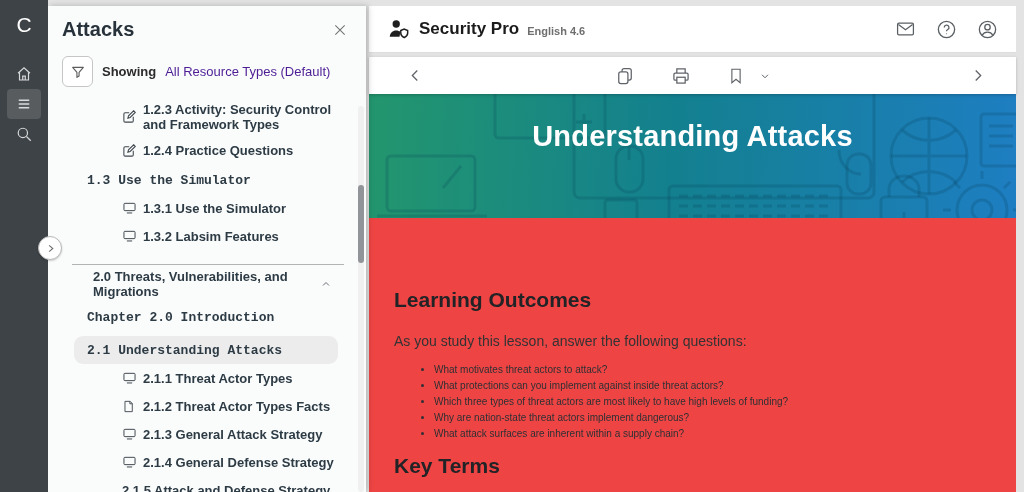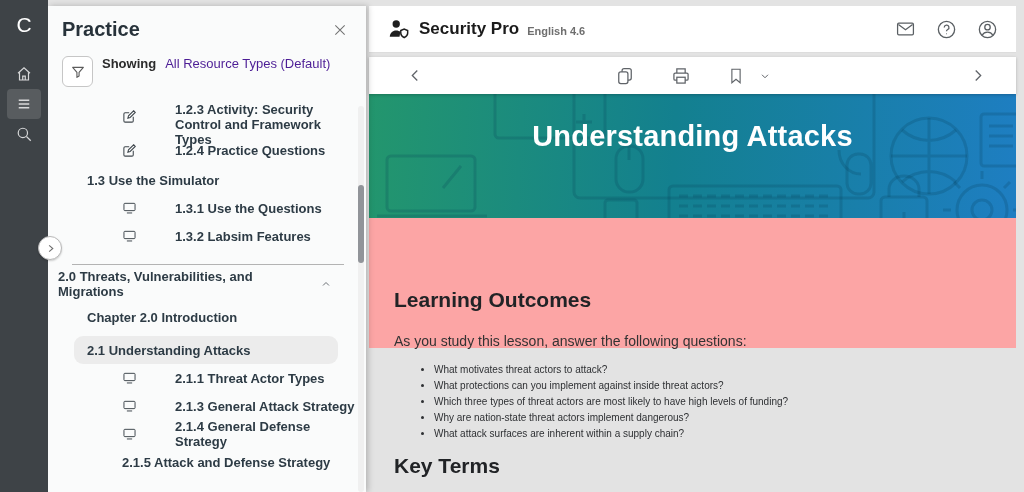--- a/index.html
+++ b/index.html
@@ -19,32 +19,32 @@
   .rail-btn.active { background:#585c5f; }
   .rail-btn svg { stroke:#d7d8d9; }
 
   
   .sidebar { position:absolute; left:48px; top:6px; bottom:0; width:318px;
     background:#fafbfb; z-index:10; box-shadow:2px 0 6px rgba(0,0,0,0.22); }
   .sidebar-header { display:flex; align-items:center; justify-content:space-between;
     padding:12px 16px 0 14px; }
   .sidebar-title { font-size:20px; font-weight:700; color:#27323a; }
   .close-btn { background:none; border:none; padding:2px; cursor:pointer; line-height:0; }
-  .filter-row { display:flex; margin:15px 0 0 14px; }
+  .filter-row { display:flex; align-items:center; margin:15px 0 0 14px; }
   .filter-btn { width:31px; height:31px; border:1px solid #c6c6c6; border-radius:6px;
     background:#fff; display:flex; align-items:center; justify-content:center; cursor:pointer; }
   .filter-label { margin-left:9px; font-size:13px; font-weight:700; color:#2b2b2b; }
   .filter-value { margin-left:9px; font-size:13px; color:#4c1d95; }
 
   .tree { position:absolute; top:94px; left:0; right:8px; bottom:0; overflow:hidden; }
   .tree-row { height:28px; display:flex; align-items:center; font-size:13px;
-    font-weight:600; color:#2d3b45; cursor:pointer; margin-top:-1px;gap:32px; }
+    font-weight:600; color:#2d3b45; cursor:pointer; margin-top:-1px; }
   .tree-row + .tree-row { margin-top:0; }
-  .tree-row.level-0 { padding-left:10px; }
-  .tree-row.level-1 { padding-left:39px; }
+  .tree-row.level-0 { padding-left:45px; }
+  .tree-row.level-1 { padding-left:39px;font-family:Liberation Mono, monospace; }
   .tree-row.level-2 { padding-left:74px; }
   .tree-row.module, .tree-row.section, .tree-row.chapter { font-weight:700; }
   .tree-row.section { margin-top:2px; }
   .tree-row.chapter { margin-top:5px; }
   .tree-row.two-line { height:37px; align-items:flex-start; padding-top:3px; }
   .tree-row.two-line .tree-icon { margin-top:7px; }
   .tree-row.two-line .tree-label { width:212px; line-height:15px; }
   .tree-row.selected { background:#ececec; border-radius:9px; margin-right:20px; }
   .tree-row.selected.level-1 { margin-left:26px; padding-left:13px; }
   .tree-icon { width:15px; height:15px; margin-right:6px; flex:0 0 auto; line-height:0; }
@@ -54,21 +54,21 @@
 
   .sb-track { position:absolute; right:2px; top:100px; bottom:0; width:6px; background:#f0f0f0; border-radius:3px; }
   .sb-thumb { position:absolute; right:2px; top:179px; height:78px; width:6px; background:#919499; border-radius:3px; cursor:pointer; }
 
   .collapse-handle { position:absolute; left:38px; top:236px; width:24px; height:24px;
     background:#fff; border:1px solid #b9b9b9; border-radius:50%; z-index:30;
     display:flex; align-items:center; justify-content:center; cursor:pointer;
     box-shadow:0 1px 2px rgba(0,0,0,.2); }
 
   
-  .main { position:absolute; left:369px; right:8px; top:0; height:348px; }
+  .main { position:absolute; left:369px; right:8px; top:0; height:492px; }
 
   .app-header { position:absolute; top:6px; left:0; right:0; height:47px; background:#fff;
     border-bottom:1px solid #ddd; display:flex; align-items:center; padding:0 18px; }
   .brand { display:flex; align-items:center; }
   .brand-icon { line-height:0; margin-right:9px; }
   .brand-title { font-size:17px; font-weight:700; color:#1b1b1b; }
   .brand-sub { font-size:11px; font-weight:600; color:#6e6e6e; margin-left:8px; margin-top:4px; }
   .header-icons { margin-left:auto; display:flex; align-items:center; gap:20px; }
   .hicon { background:none; border:none; padding:0; line-height:0; cursor:pointer; }
   .hicon svg { stroke:#5a5f63; }
@@ -83,21 +83,21 @@
     display:flex; align-items:center; gap:32px; }
   .tb-bookmark-group { display:flex; align-items:center; gap:10px; }
 
   .banner { position:absolute; top:94px; left:0; right:0; height:124px; overflow:hidden; }
   .banner-pattern { position:absolute; inset:0; }
   .banner-section { position:absolute; top:-5px; left:0; width:100%; text-align:center;
     color:#e8f2f4; font-size:15px; font-weight:700; letter-spacing:.3px; }
   .banner-title { position:absolute; top:26px; left:0; width:100%; text-align:center;
     color:#fff; font-size:29px; font-weight:700; letter-spacing:.2px; }
 
-  .content { position:absolute; top:218px; left:0; right:0; bottom:0; background:#fca5a5;
+  .content { position:absolute; top:218px; left:0; right:0; bottom:0; background:#ef4444;
     padding-left:25px; color:#2e3033; }
   .content h1 { margin:0; padding-top:70px; font-size:21px; font-weight:700; color:#212326; }
   .content .intro { margin:21px 0 0 0; font-size:14px; color:#333; }
   .questions { margin:15px 0 0 0; padding-left:40px; }
   .questions li { font-size:10px; margin-bottom:5px; color:#2e3033; }
   .content h2 { margin:15px 0 0 0; font-size:21px; font-weight:700; color:#212326; }
 </style>
 </head>
 <body>
 
@@ -120,21 +120,21 @@
       <svg width="18" height="18" viewBox="0 0 24 24" fill="none" stroke-width="1.6">
         <circle cx="10.5" cy="10.5" r="6.2"></circle>
           <path d="M15.3 15.3L21 21"></path>
       </svg>
     </div>
   </div>
 </div>
 
 <div class="sidebar">
   <div class="sidebar-header">
-    <span class="sidebar-title">Practice</span>
+    <span class="sidebar-title">Attacks</span>
     <button class="close-btn">
       <svg width="16" height="16" viewBox="0 0 24 24" fill="none" stroke="#737373" stroke-width="1.6">
         <path d="M5 5l14 14M19 5L5 19"></path>
       </svg>
     </button>
   </div>
   <div class="filter-row">
     <button class="filter-btn">
       <span style="line-height:0;">
         <svg width="16" height="16" viewBox="0 0 24 24" fill="none" stroke="#5c5c5c" stroke-width="1.7" stroke-linejoin="round">
@@ -161,21 +161,21 @@
         <span class="tree-label">1.2.4 Practice Questions</span>
       </div>
       <div class="tree-row level-1 section">
         <span class="tree-label">1.3 Use the Simulator</span>
       </div>
       <div class="tree-row level-2 item">
         <span class="tree-icon"><svg width="15" height="14" viewBox="0 0 24 24" fill="none" stroke-width="1.7">
             <rect x="2.5" y="4" width="19" height="12.5" rx="1.5"></rect>
             <path d="M7.5 20.5h9"></path>
           </svg></span>
-        <span class="tree-label">1.3.1 Use the Questions</span>
+        <span class="tree-label">1.3.1 Use the Simulator</span>
       </div>
       <div class="tree-row level-2 item">
         <span class="tree-icon"><svg width="15" height="14" viewBox="0 0 24 24" fill="none" stroke-width="1.7">
             <rect x="2.5" y="4" width="19" height="12.5" rx="1.5"></rect>
             <path d="M7.5 20.5h9"></path>
           </svg></span>
         <span class="tree-label">1.3.2 Labsim Features</span>
       </div>
       <div class="tree-divider"></div>
       <div class="tree-row level-0 module">
@@ -189,20 +189,27 @@
       </div>
       <div class="tree-row level-1 chapter selected">
         <span class="tree-label">2.1 Understanding Attacks</span>
       </div>
       <div class="tree-row level-2 item">
         <span class="tree-icon"><svg width="15" height="14" viewBox="0 0 24 24" fill="none" stroke-width="1.7">
             <rect x="2.5" y="4" width="19" height="12.5" rx="1.5"></rect>
             <path d="M7.5 20.5h9"></path>
           </svg></span>
         <span class="tree-label">2.1.1 Threat Actor Types</span>
+      </div>
+      <div class="tree-row level-2 item">
+        <span class="tree-icon"><svg width="13" height="15" viewBox="0 0 24 24" fill="none" stroke-width="1.7">
+            <path d="M5.5 2.5h9.5l4 4v15H5.5v-19z"></path>
+            <path d="M14.5 2.5v4.5H19"></path>
+          </svg></span>
+        <span class="tree-label">2.1.2 Threat Actor Types Facts</span>
       </div>
       <div class="tree-row level-2 item">
         <span class="tree-icon"><svg width="15" height="14" viewBox="0 0 24 24" fill="none" stroke-width="1.7">
             <rect x="2.5" y="4" width="19" height="12.5" rx="1.5"></rect>
             <path d="M7.5 20.5h9"></path>
           </svg></span>
         <span class="tree-label">2.1.3 General Attack Strategy</span>
       </div>
       <div class="tree-row level-2 item">
         <span class="tree-icon"><svg width="15" height="14" viewBox="0 0 24 24" fill="none" stroke-width="1.7">

